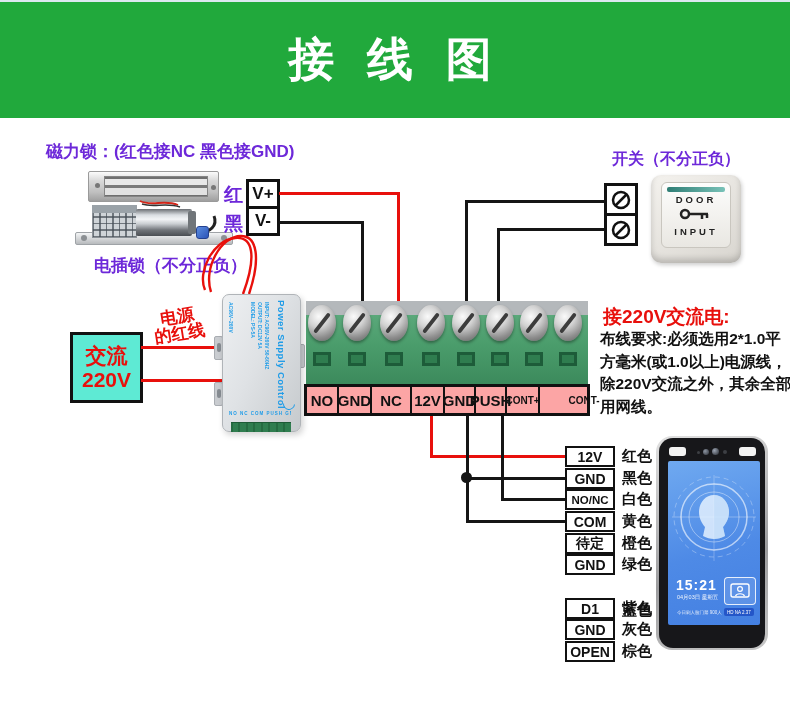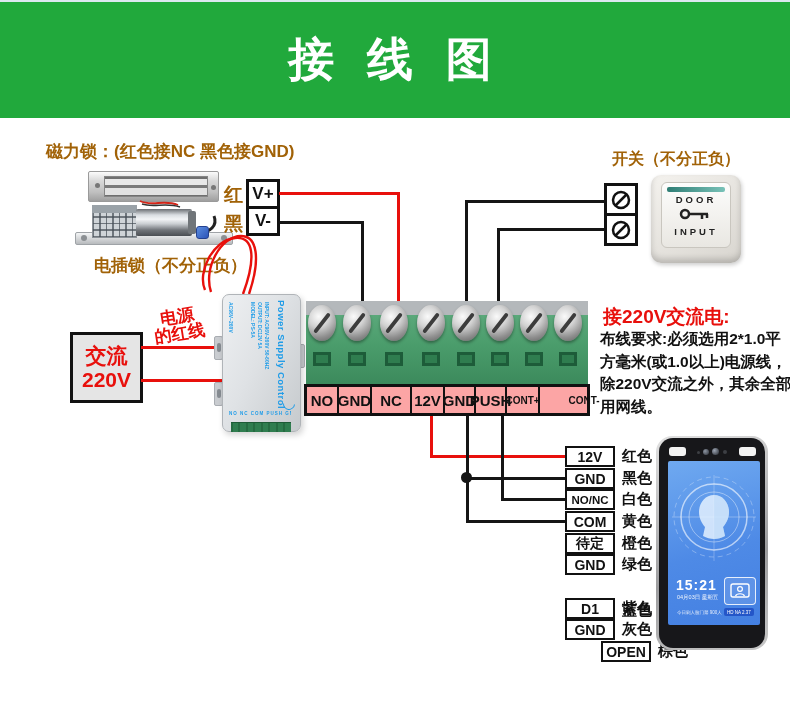--- a/index.html
+++ b/index.html
@@ -2,21 +2,21 @@
 <html><head>
 <meta charset="utf-8">
 <style>
   html,body{margin:0;padding:0;background:#fff;}
   .stage{position:relative;width:790px;height:722px;background:#fff;overflow:hidden;
          font-family:"Liberation Sans","DejaVu Sans",sans-serif;color:#111;}
   .abs{position:absolute;}
   .wire{position:absolute;background:#151515;}
   .wire.red{background:#e8100c;}
   .dot{position:absolute;width:11px;height:11px;border-radius:50%;background:#151515;}
-  .lbl{position:absolute;font-weight:bold;color:#a16207;white-space:nowrap;}
+  .lbl{position:absolute;font-weight:bold;color:#6d28d9;white-space:nowrap;}
   .redtxt{color:#e8100c;}
   .bbox{position:absolute;border:3px solid #111;background:#fff;box-sizing:border-box;
         display:flex;align-items:center;justify-content:center;font-weight:bold;}
   
   .banner{position:absolute;left:0;top:2px;width:790px;height:116px;display:flex;
           align-items:center;justify-content:center;}
   .banner h1{margin:0;color:#fff;font-size:46px;font-weight:bold;letter-spacing:10px;}
   .topline{position:absolute;left:0;top:0;width:790px;height:2px;background:#dce8f0;}
   
   .tb-gray{position:absolute;left:306px;top:301px;width:282px;height:16px;background:#b4b8bb;}
@@ -94,21 +94,21 @@
            background-image:repeating-linear-gradient(90deg,rgba(70,78,86,.7) 0 1.5px,rgba(0,0,0,0) 1.5px 6.5px),
                             repeating-linear-gradient(0deg,rgba(70,78,86,.7) 0 1.5px,rgba(0,0,0,0) 1.5px 6.5px);}
   .bolt-gridtop{position:absolute;left:92px;top:205px;width:45px;height:8px;background:#9aa2a8;}
   .bolt-cyl{position:absolute;left:136px;top:209px;width:56px;height:27px;border-radius:2px;
            background:linear-gradient(180deg,#6a6e73 0%,#d9dde1 22%,#f2f4f6 38%,#caced2 55%,#707479 78%,#4a4e53 100%);}
   .bolt-cap{position:absolute;left:188px;top:211px;width:8px;height:23px;background:#707579;border-radius:2px;}
   .bolt-nut{position:absolute;left:196px;top:226px;width:13px;height:13px;border-radius:3px;
            background:linear-gradient(135deg,#5b8de0,#2d55b8);border:1px solid #24418f;box-sizing:border-box;}
   
   .acbox{position:absolute;left:70px;top:332px;width:73px;height:71px;border:3px solid #111;box-sizing:border-box;
-         background:#e5e5e5;display:flex;flex-direction:column;align-items:center;justify-content:center;
+         background:#5eead4;display:flex;flex-direction:column;align-items:center;justify-content:center;
          font-weight:bold;font-size:21px;line-height:24px;color:#e8100c;}
   .rednote{position:absolute;left:153px;top:308px;color:#e8100c;font-weight:bold;font-size:17px;
            line-height:17px;transform:rotate(-9deg);text-align:center;}
   .acpara{position:absolute;left:600px;top:328px;width:192px;font-size:15.5px;font-weight:bold;
           line-height:22.5px;color:#111;}
   .swbox{position:absolute;width:34px;height:33px;border:3px solid #111;box-sizing:border-box;background:#fff;
          display:flex;align-items:center;justify-content:center;}
 </style>
 </head>
 <body>
@@ -307,21 +307,21 @@
     <div class="clabel">蓝色</div>
   </div>
   <div class="trow" style="top:598px;">
     <div class="pinbox">D1</div>
     <div class="clabel">紫色</div>
   </div>
   <div class="trow" style="top:619px;">
     <div class="pinbox">GND</div>
     <div class="clabel">灰色</div>
   </div>
-  <div class="trow" style="top:641px;margin-left:36px;">
+  <div class="trow" style="top:641px;">
     <div class="pinbox">OPEN</div>
     <div class="clabel">棕色</div>
   </div>
 
   <div class="dev-frame"></div>
   <div class="dev-body"></div>
   <div class="dev-ir" style="left:669px;"></div>
   <div class="dev-ir" style="left:739px;"></div>
   <div class="dev-cam" style="left:697px;top:451px;width:3px;height:3px;"></div>
   <div class="dev-cam" style="left:703px;top:449px;width:6px;height:6px;background:radial-gradient(circle at 35% 35%,#8b93a0,#2c2f36);"></div>

